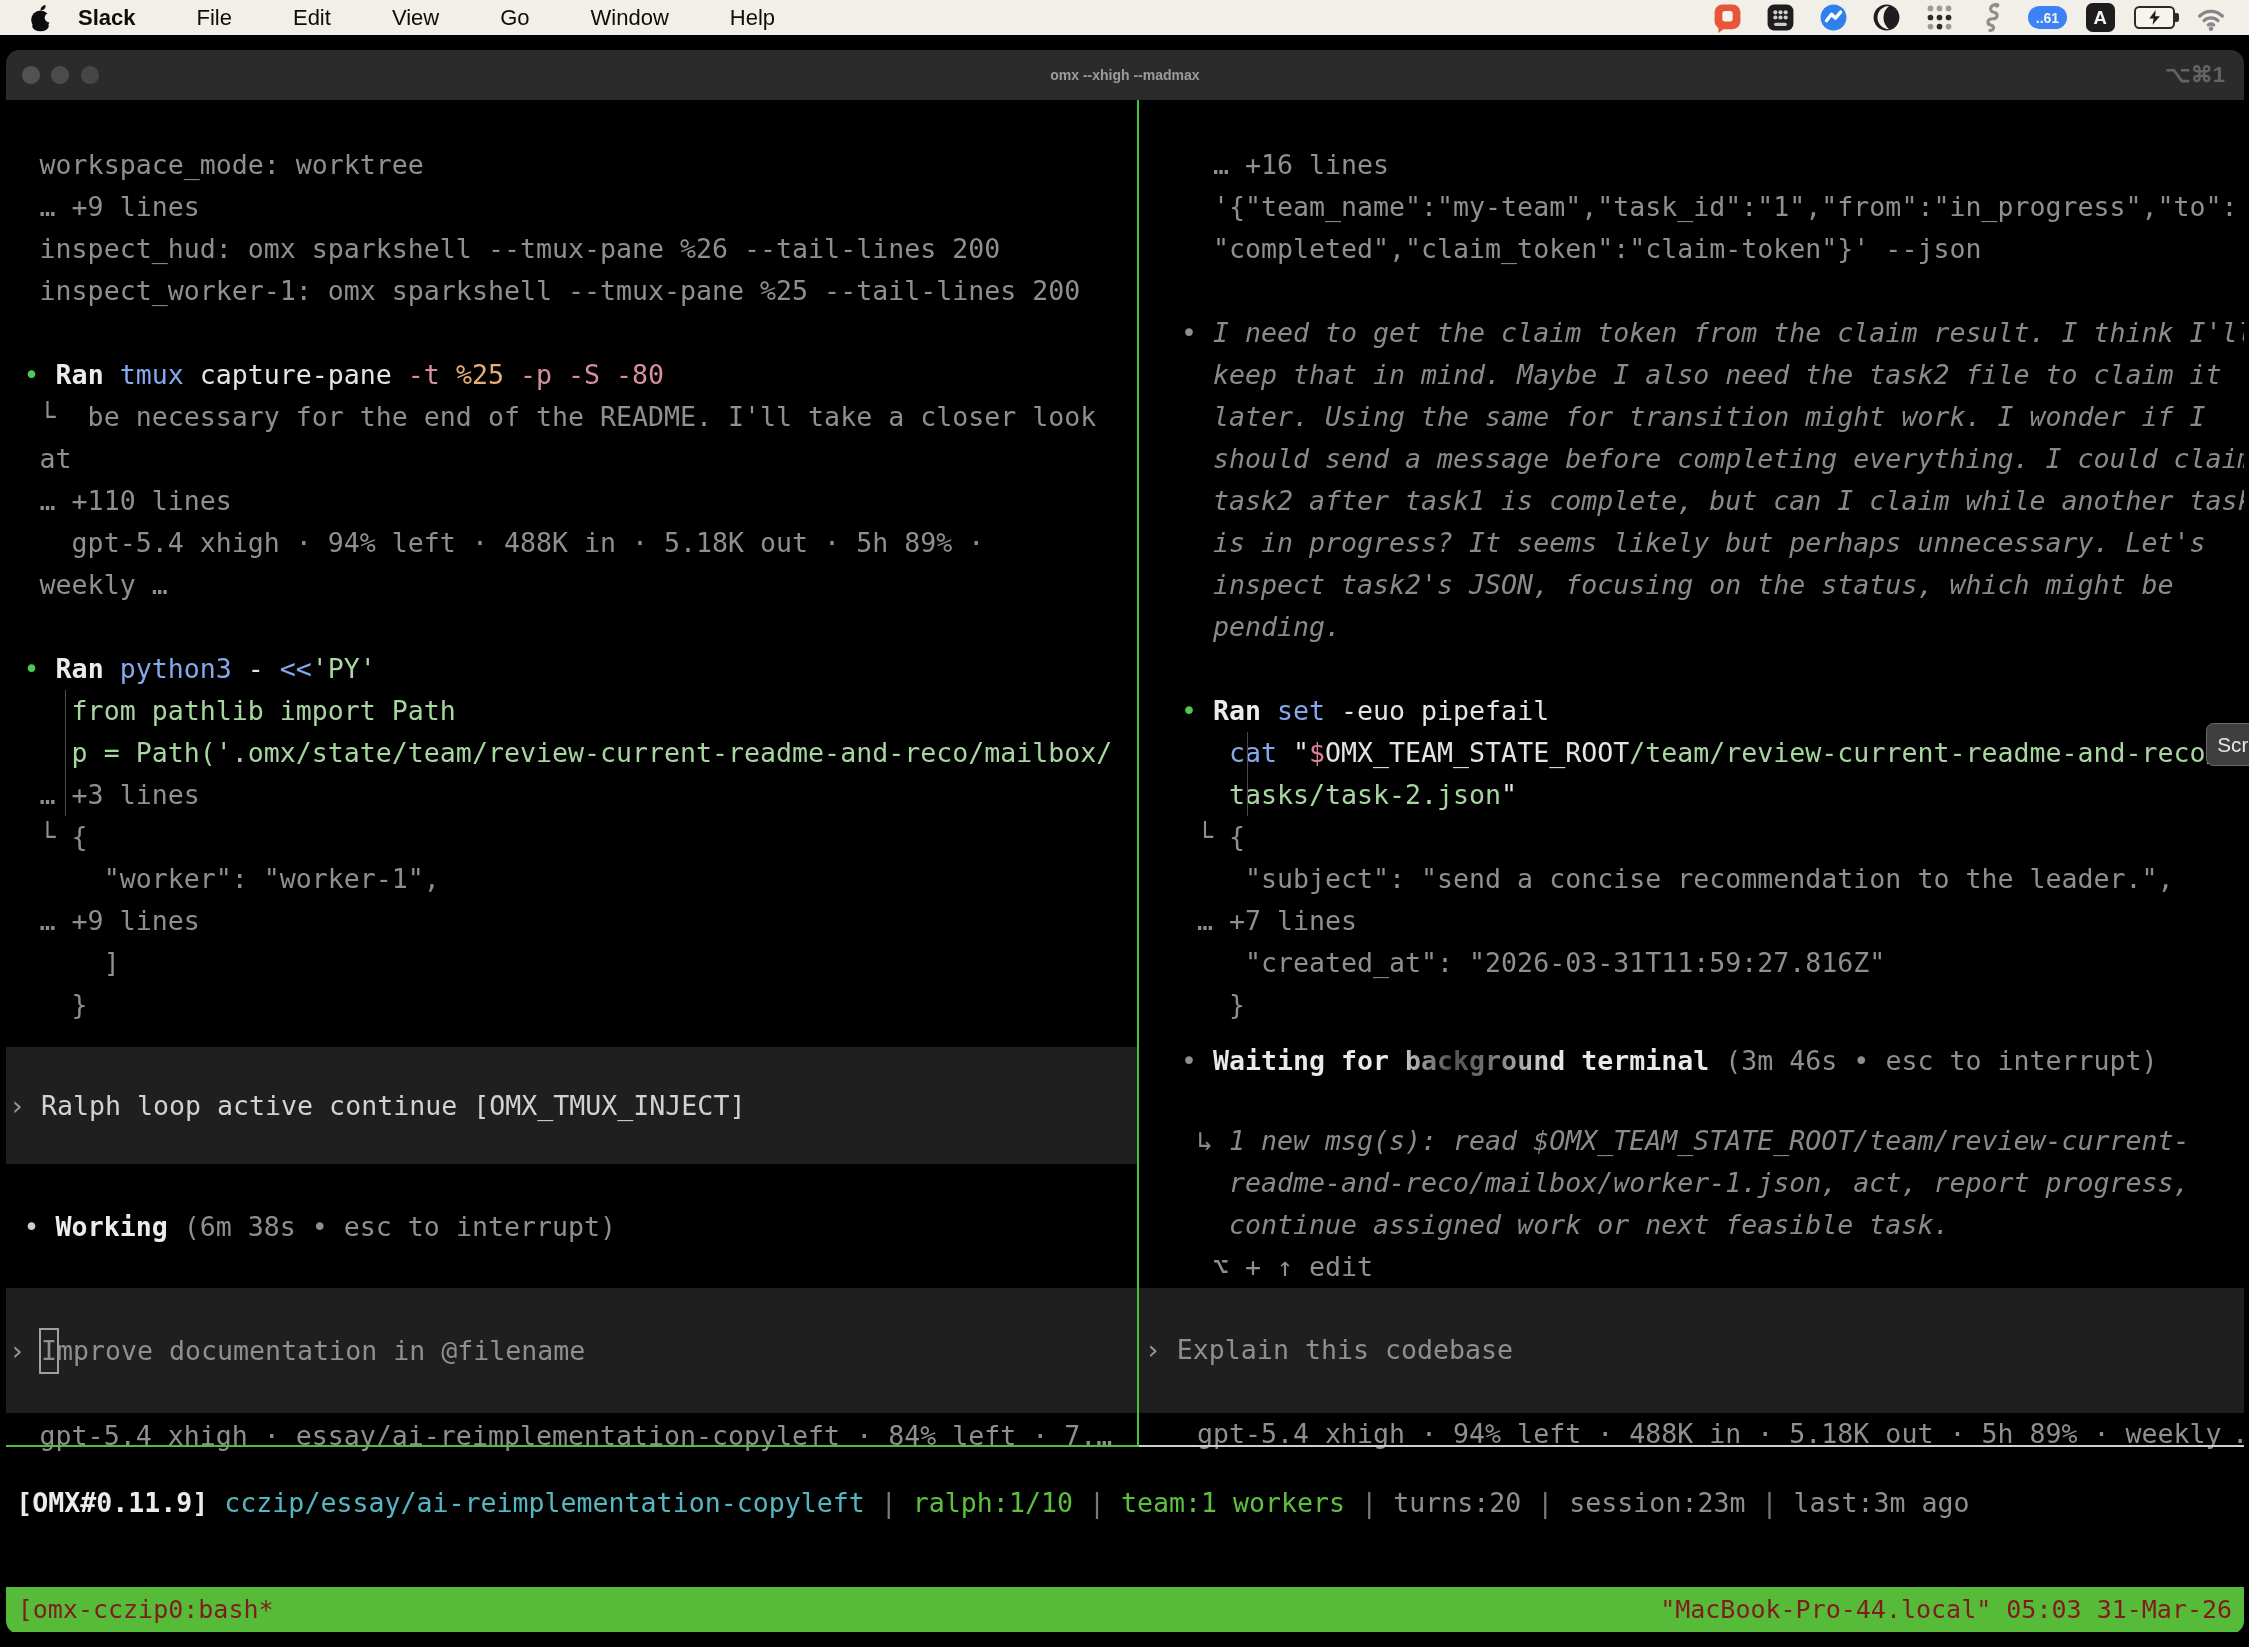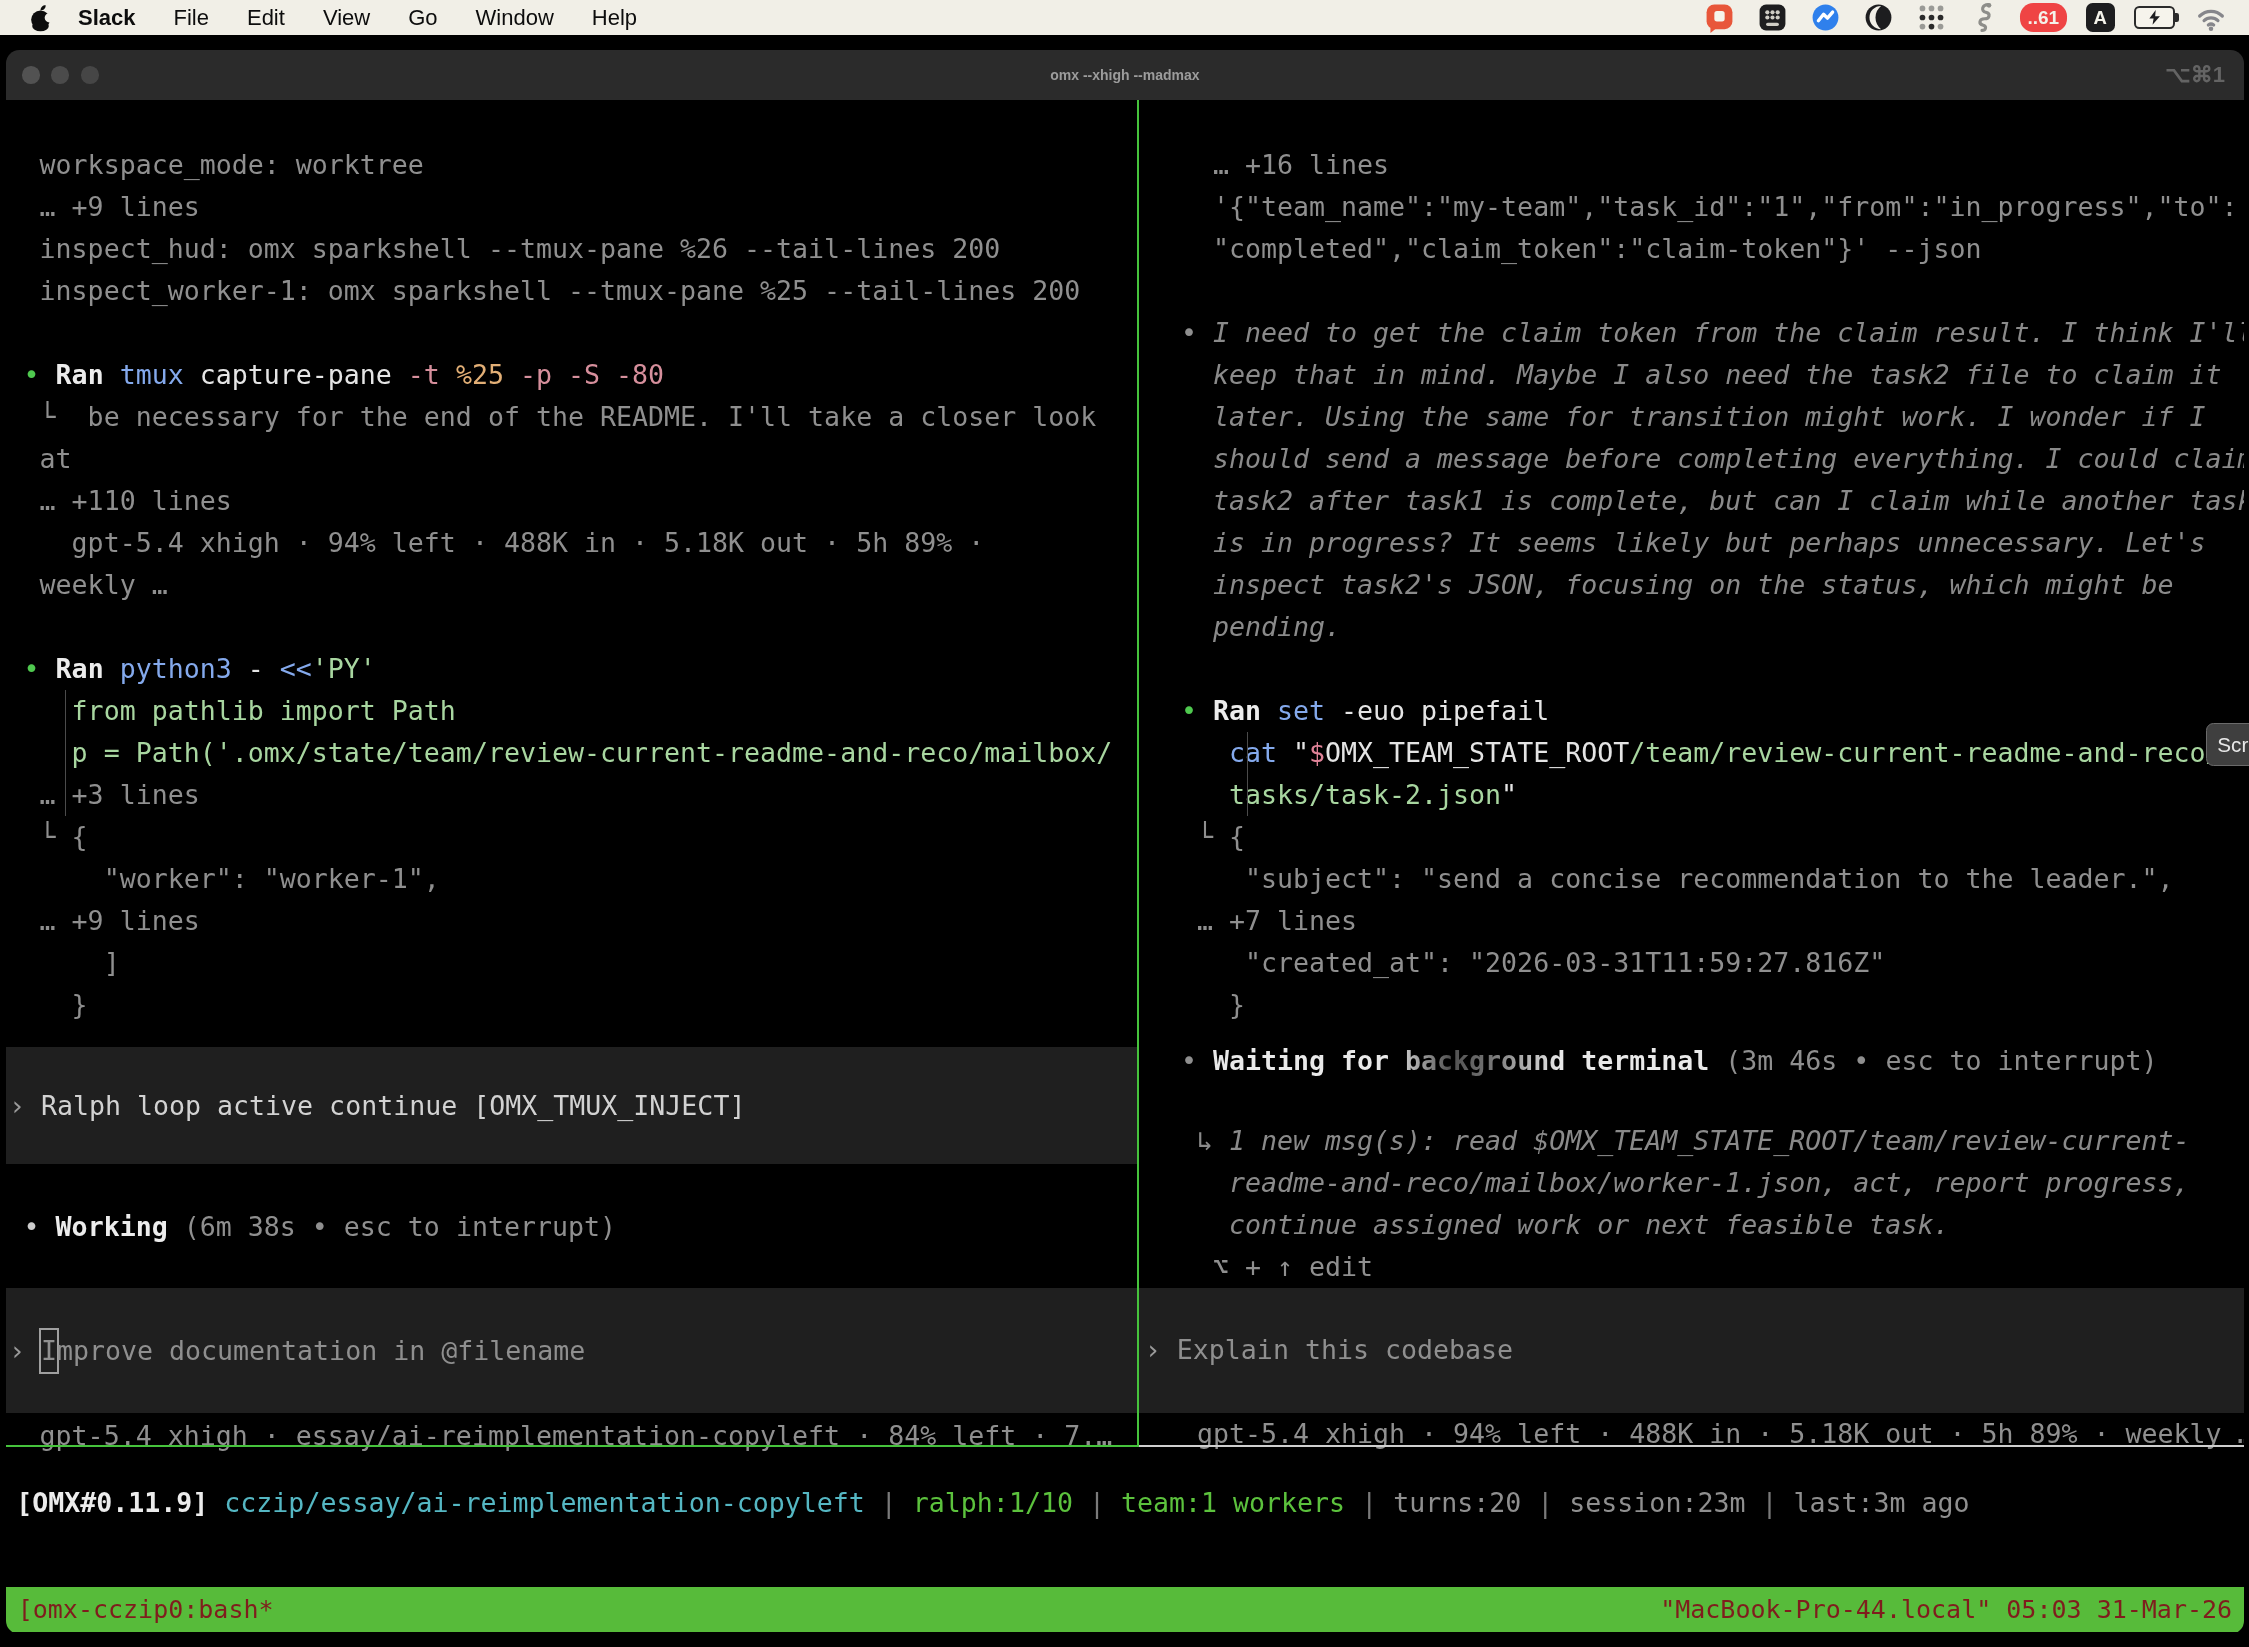--- a/index.html
+++ b/index.html
@@ -7,27 +7,27 @@
     width:2250px;height:1648px;background:#000;overflow:hidden;position:relative;
     font-family:"DejaVu Sans Mono", monospace;
   }
   
   .menubar{
     position:absolute;top:0;left:0;width:2250px;height:35px;background:#f1efe7;
     display:flex;align-items:center;font-family:"Liberation Sans", sans-serif;
     font-size:22px;color:#0d0d0d;
   }
   .menubar .apple{margin-left:28px;display:flex;align-items:center;}
-  .menu-items{display:flex;align-items:center;}
+  .menu-items{display:flex;align-items:center;gap:23px;}
   .menu-item{padding:0 19px;}
   .menu-item.app{font-weight:bold;padding-left:25px;}
   .menu-status{margin-left:auto;display:flex;align-items:center;gap:19px;padding-right:22px;}
   .sicon{width:34px;height:34px;display:flex;align-items:center;justify-content:center;}
-  .badge61{background:#ef4444;color:#f4f2ea;border-radius:13.3px;padding:3.7px 7.4px;
-    font-size:19px;font-weight:bold;}
+  .badge61{background:#3b82f6;color:#f4f2ea;border-radius:13.3px;padding:3.7px 7.4px;
+    font-size:14px;font-weight:bold;}
   .keyA{background:#1d1d1f;color:#f4f2ea;border-radius:6.6px;width:29.5px;height:29.5px;
     display:flex;align-items:center;justify-content:center;font-weight:bold;font-size:18.5px;}
   .batt{position:relative;width:37px;height:19px;border:2.2px solid #2b2b2b;border-radius:5.2px;
     background:#f6f4ec;display:flex;align-items:center;justify-content:center;}
   .batt::after{content:"";position:absolute;right:-5.9px;top:5.2px;width:3.7px;height:8.9px;
     background:#2b2b2b;border-radius:0 2.2px 2.2px 0;}
   
   .window{
     position:absolute;left:5.9px;top:50px;width:2238px;height:1584px;background:#000;
     border-radius:13.3px;overflow:hidden;

